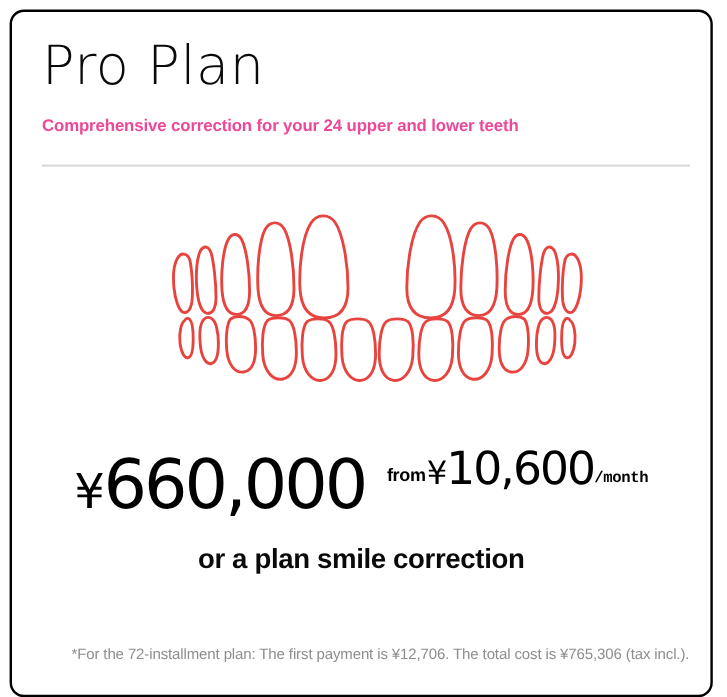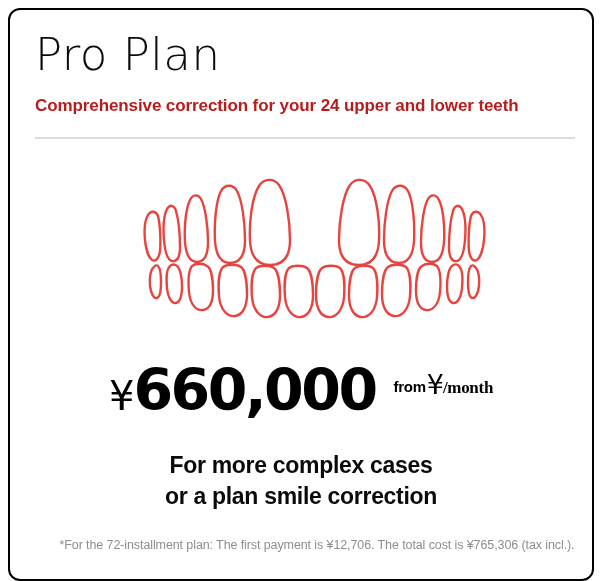--- a/index.html
+++ b/index.html
@@ -40,22 +40,22 @@
     line-height: 1;
     white-space: nowrap;
   }
 
   #plan-subtitle {
     position: absolute;
     left: 25px;
     top: 86px;
     font-family: "Liberation Sans", sans-serif;
     font-weight: bold;
-    font-size: 17px;
-    color: #b91c1c;
+    font-size: 14px;
+    color: #ec4899;
     letter-spacing: -0.1px;
     white-space: nowrap;
   }
 
   #divider {
     position: absolute;
     left: 25px;
     top: 127px;
     width: 540px;
     height: 2px;
@@ -97,22 +97,23 @@
   }
   .yen-big {
     font-size: 40px;
     font-weight: 400;
     letter-spacing: -1px;
     position: relative;
     top: 0px;
   }
   .amount-big {
     font-size: 57px;
-    font-weight: 700;
+    font-weight: 400;
     letter-spacing: -2.5px;
+    margin-top: 14px;
   }
 
   .price-monthly {
     display: flex;
     align-items: baseline;
     margin-left: 18px;
     position: relative;
     top: 9px;
     font-family: "DejaVu Sans", sans-serif;
     color: #000000;
@@ -131,22 +132,22 @@
     font-weight: 400;
     letter-spacing: -1px;
     margin-left: 1px;
   }
   .amount-mid {
     font-size: 38px;
     font-weight: 400;
     letter-spacing: -1.6px;
   }
   .per-month {
-    font-family: Liberation Serif, serif;
-    font-size: 17px;
+    font-family: Liberation Mono, monospace;
+    font-size: 13px;
     font-weight: bold;
     letter-spacing: -0.3px;
     position: relative;
     top: -1px;
   }
 
   #tax-note {
     position: absolute;
     left: 0;
     top: 404px;
@@ -250,25 +251,25 @@
   </div>
 
   <div id="price-row">
     <div class="price-main">
       <span class="yen-big">¥</span>
       <span class="amount-big">660,000</span>
     </div>
     <div class="price-monthly">
       <span class="from-label">from</span>
       <span class="yen-mid">¥</span>
+      <span class="amount-mid">10,600</span>
       <span class="per-month">/month</span>
     </div>
   </div>
 
 
   <div id="tagline">
-    <div>For more complex cases</div>
     <div>or a plan smile correction</div>
   </div>
 
   <div id="footnote">*For the 72-installment plan: The first payment is ¥12,706. The total cost is ¥765,306 (tax incl.).</div>
 
 </div>
 
 </body></html>

